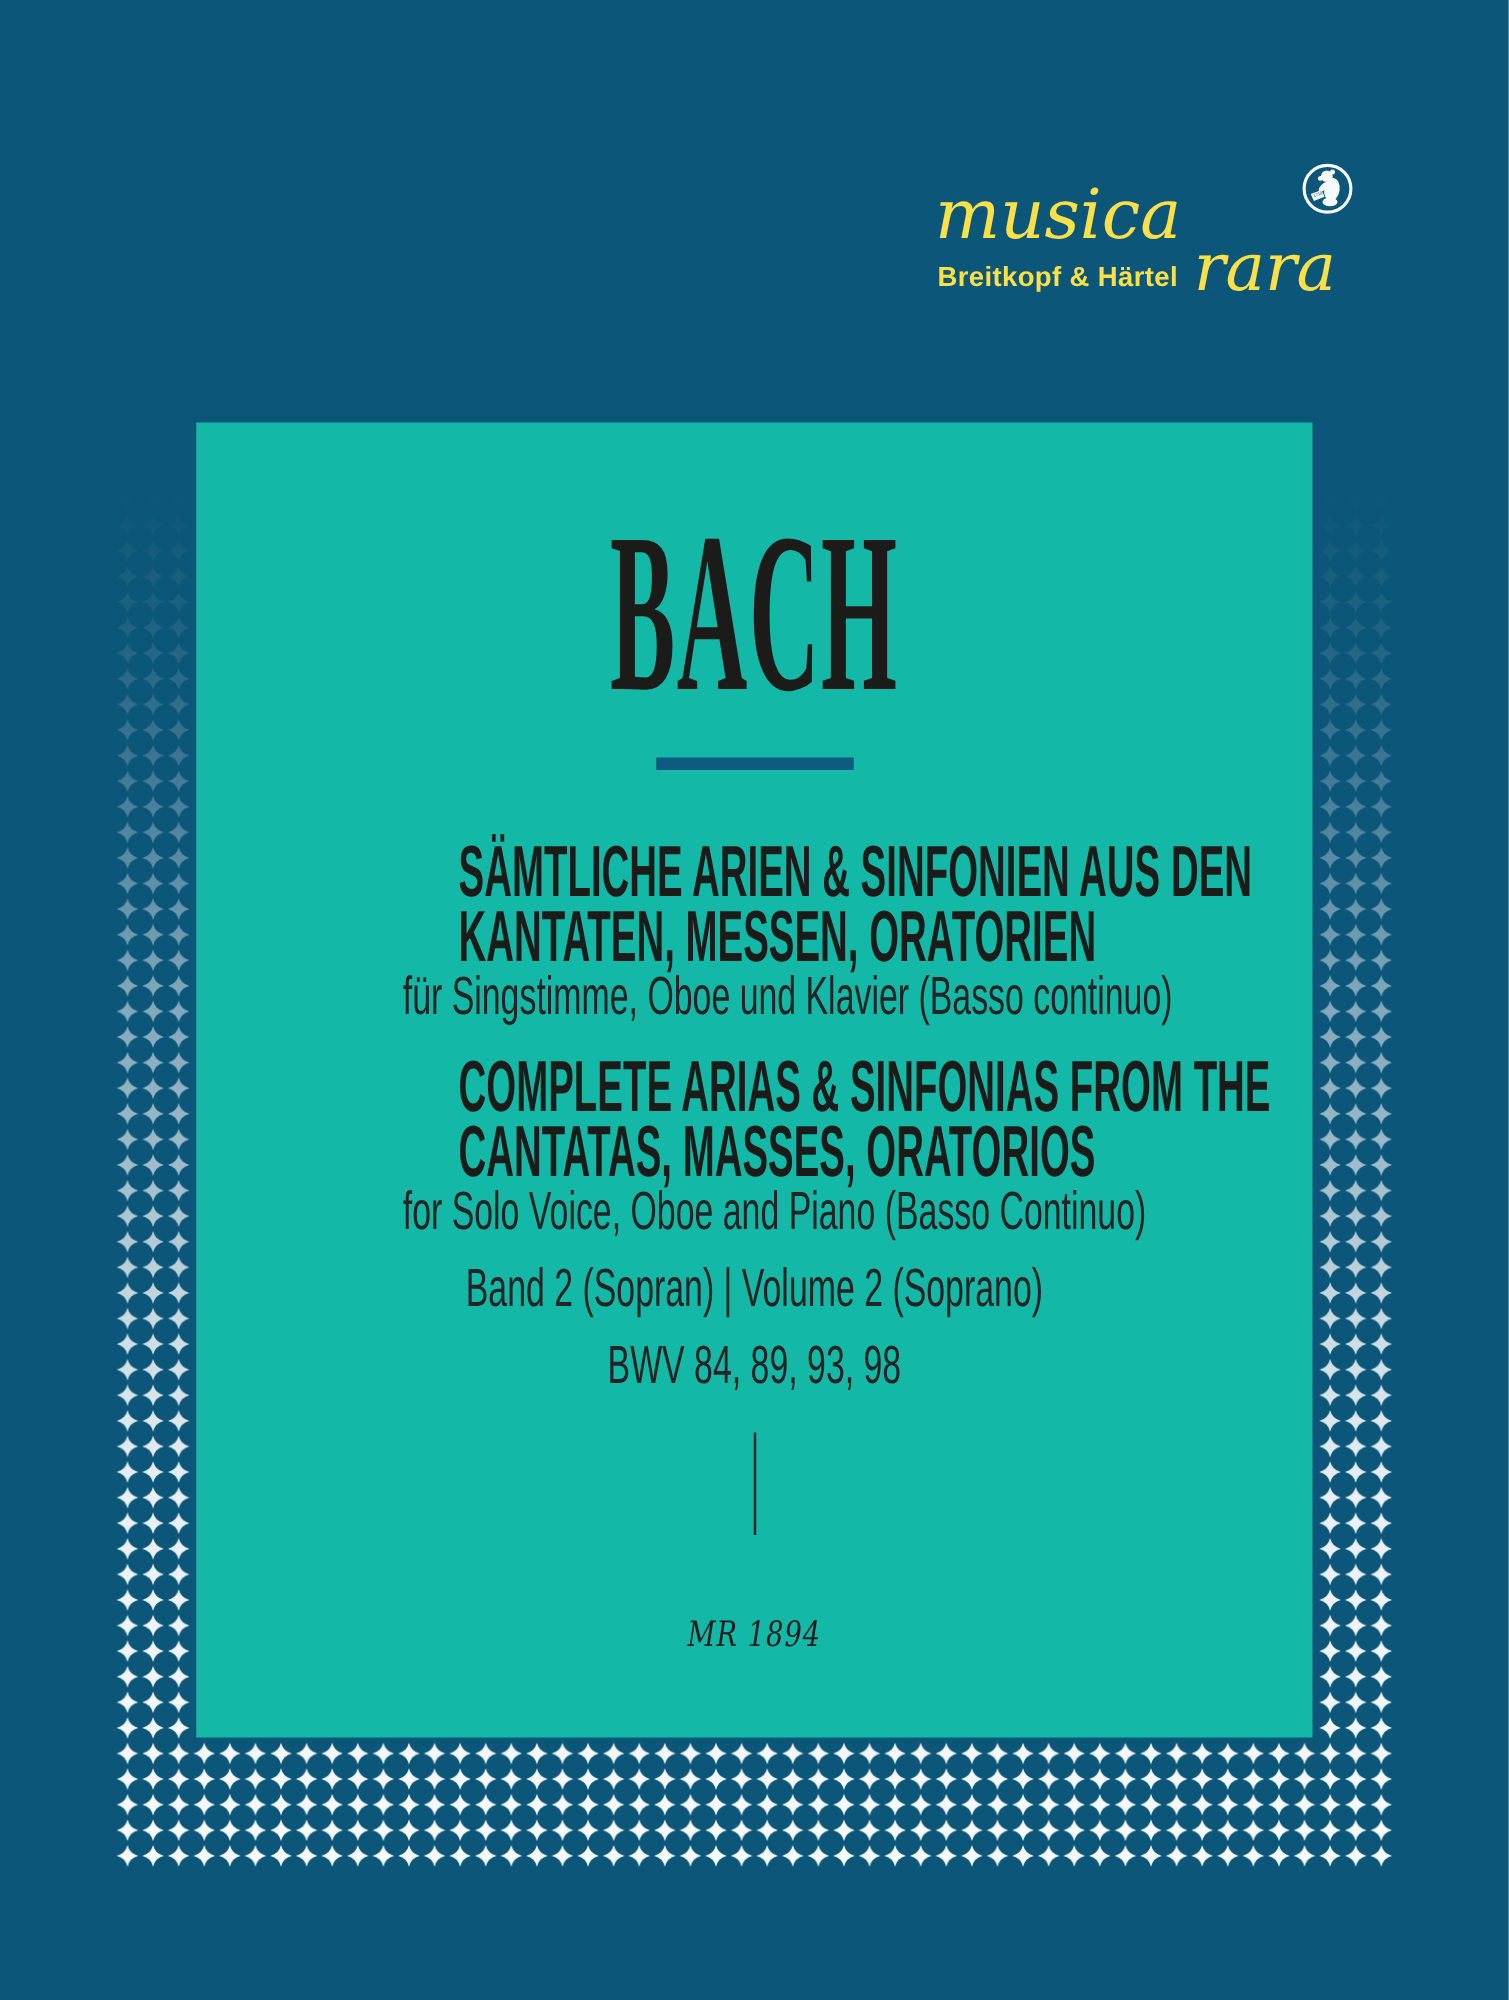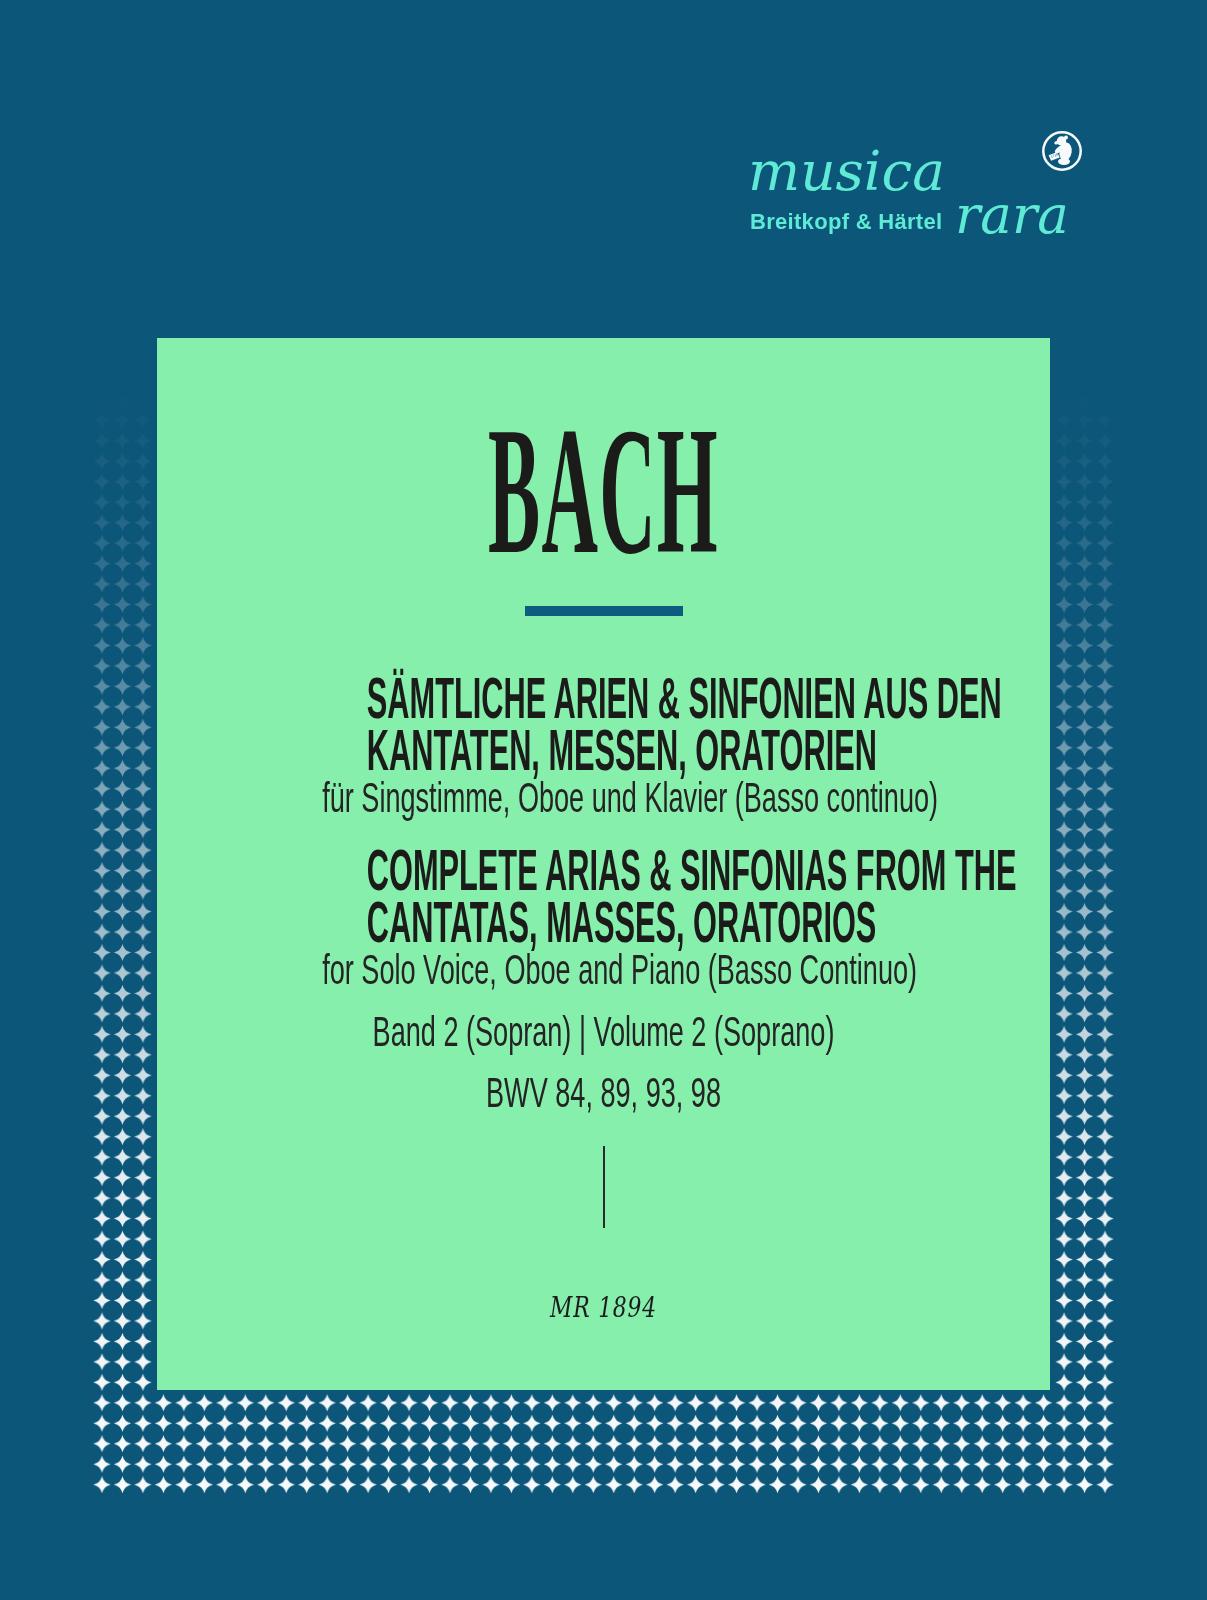--- a/index.html
+++ b/index.html
@@ -6,41 +6,41 @@
   .page{
     position:relative;
     width:1207px;height:1600px;
     background:#0C567A;
     overflow:hidden;
     font-family:"Liberation Sans",sans-serif;
   }
   
   .pattern-svg{position:absolute;left:0;top:0;z-index:1;}
   
-  .logo-block{position:absolute;left:740px;top:118px;width:380px;height:130px;z-index:3;color:#5eead4;}
+  .logo-block{position:absolute;left:740px;top:118px;width:380px;height:130px;z-index:3;color:#fde047;}
   .logo-musica{
     position:absolute;left:8px;top:26px;
     font:italic 55px/1 "DejaVu Serif",serif;
     letter-spacing:0px;white-space:nowrap;
   }
   .logo-rara{
     position:absolute;left:215px;top:70px;
     font:italic 53px/1 "DejaVu Serif",serif;
     white-space:nowrap;
   }
   .logo-publisher{
     position:absolute;left:10px;top:93px;
     font-size:22px;line-height:1;font-weight:600;
     letter-spacing:0.3px;white-space:nowrap;text-align:center;
   }
   .emblem{position:absolute;left:301px;top:12px;}
   
   .panel{
     position:absolute;left:157px;top:338px;width:893px;height:1052px;
-    background:#86efac;z-index:2;
+    background:#14b8a6;z-index:2;
   }
   .panel *{position:absolute;left:0;right:0;margin:0;text-align:center;}
   .composer{
     top:62px;
     font-family:"Liberation Serif",serif;font-weight:bold;
     font-size:182px;line-height:1;letter-spacing:0.015em;
     color:#1B1B19;
     transform:scaleX(0.43);transform-origin:50% 0;
     white-space:nowrap;
   }

